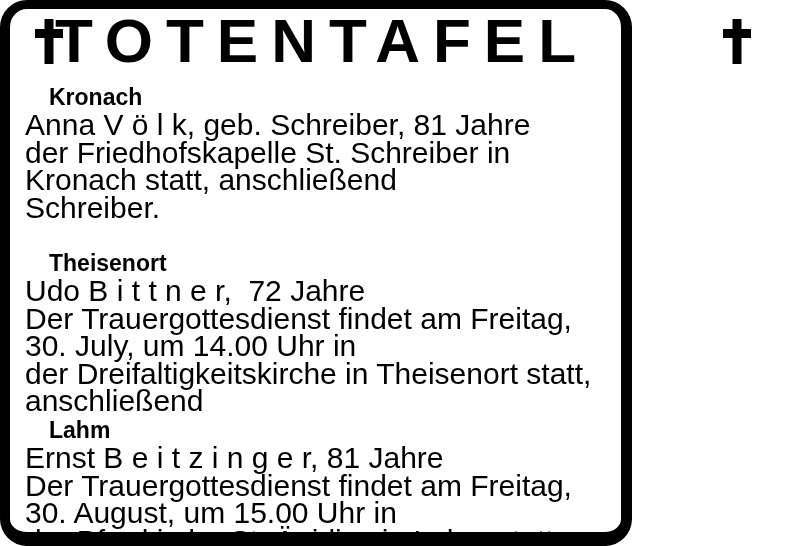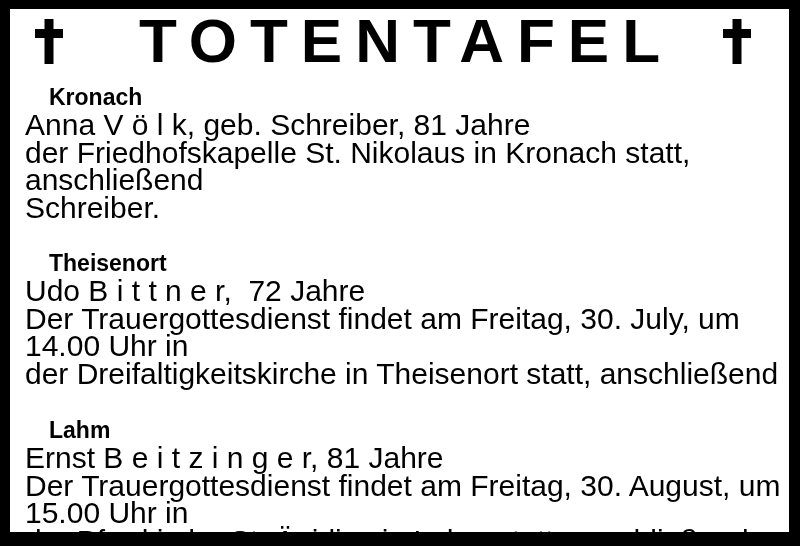--- a/index.html
+++ b/index.html
@@ -5,25 +5,26 @@
   * { margin: 0; padding: 0; box-sizing: border-box; }
   html, body {
     width: 800px; height: 546px;
     background: #ffffff;
     font-family: "Liberation Sans", sans-serif;
     color: #000000;
     overflow: hidden;
   }
   .page-frame {
     position: relative;
-    width: 800px; height: 546px;
+    width: 632px; height: 546px;
     background: #ffffff;
     border-style: solid;
     border-color: #000000;
     border-width: 9px 11px 14px 10px;
+    border-radius: 27px;
   }
   
   .board-header {
     position: absolute;
     left: 0; right: 0; top: 0;
     height: 70px;
   }
   .board-title {
     position: absolute;
     left: 0; right: 0; top: 2px;
@@ -84,21 +85,21 @@
 
   <div class="board-header">
     <span class="cross cross-left"></span>
     <div class="board-title">TOTENTAFEL</div>
     <span class="cross cross-right"></span>
   </div>
 
   <div class="notice-section s0">
     <div class="place-heading">Kronach</div>
     <div class="name-line">Anna V ö l k, geb. Schreiber, 81 Jahre</div>
-    <div class="body-line">der Friedhofskapelle St. Nikolaus in Kronach statt, anschließend</div>
+    <div class="body-line">der Friedhofskapelle St. Schreiber in Kronach statt, anschließend</div>
     <div class="body-line">Schreiber.</div>
   </div>
 
   <div class="notice-section s1">
     <div class="place-heading">Theisenort</div>
     <div class="name-line">Udo B i t t n e r,  72 Jahre</div>
     <div class="body-line">Der Trauergottesdienst findet am Freitag, 30. July, um 14.00 Uhr in</div>
     <div class="body-line">der Dreifaltigkeitskirche in Theisenort statt, anschließend</div>
   </div>
 

